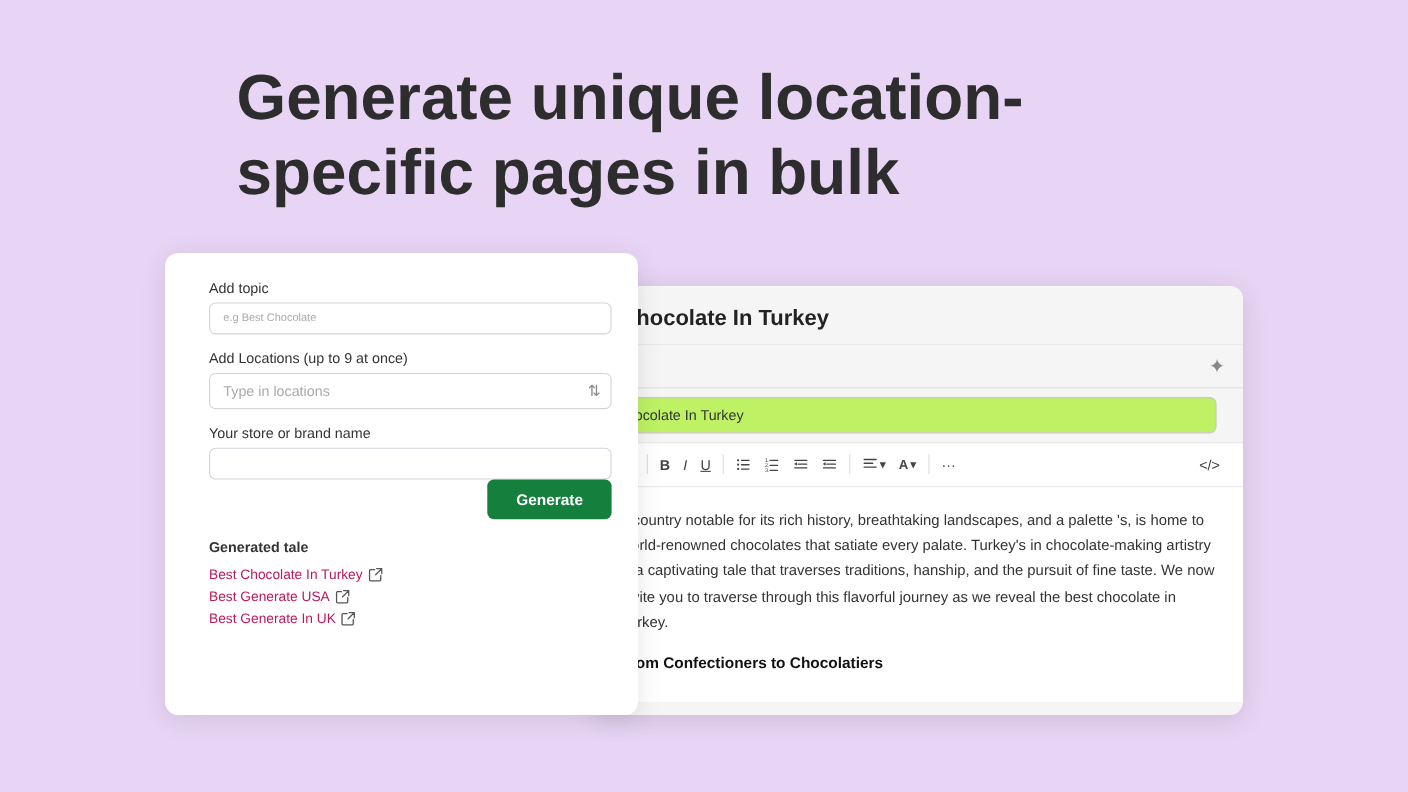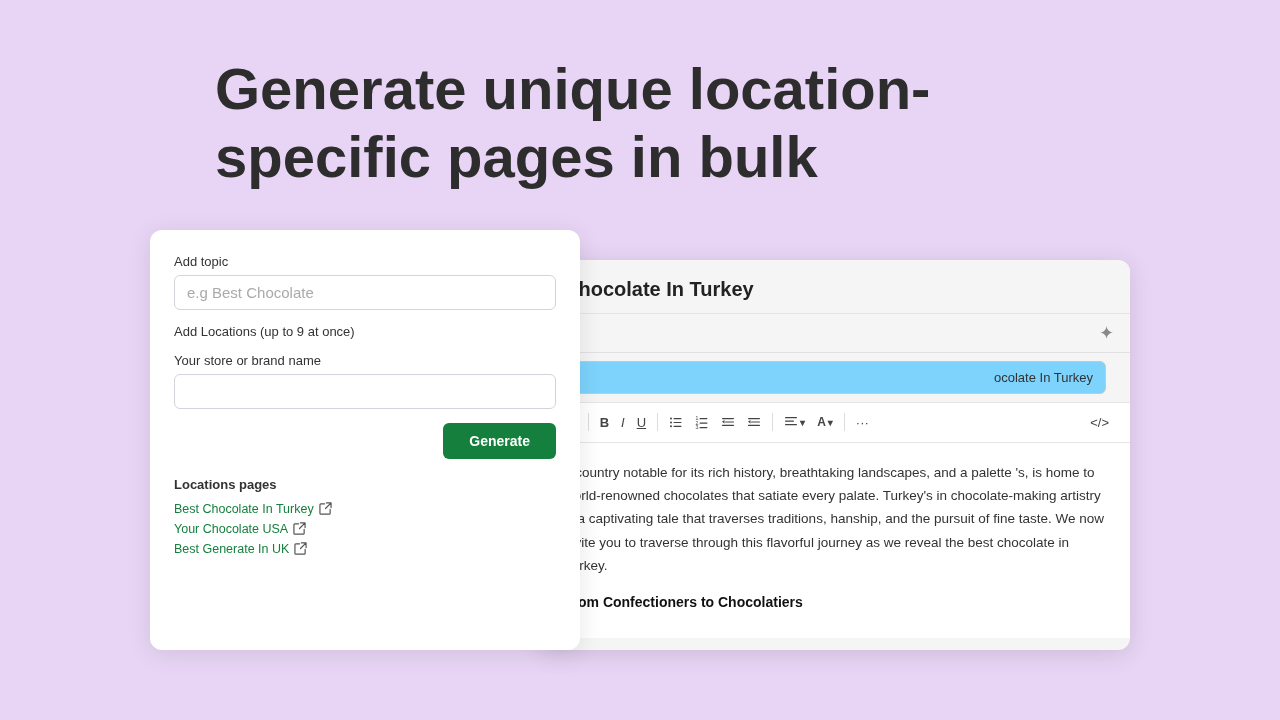--- a/index.html
+++ b/index.html
@@ -31,21 +31,21 @@
       position: relative;
       margin-top: 38px;
       width: 980px;
       height: 420px;
     }
 
     
     .form-panel {
       background: #ffffff;
       border-radius: 12px;
-      padding: 24px 24px 28px 24px;
+      padding: 24px 24px 28px 40px;
       width: 430px;
       box-shadow: 0 4px 24px rgba(0,0,0,0.10);
       position: relative;
       z-index: 2;
       flex-shrink: 0;
     }
 
     .form-group {
       margin-bottom: 14px;
     }
@@ -56,21 +56,21 @@
       color: #333;
       margin-bottom: 6px;
       display: block;
     }
 
     .form-input {
       width: 100%;
       border: 1.5px solid #d1d5db;
       border-radius: 6px;
       padding: 8px 12px;
-      font-size: 15px;
+      font-size: 10px;
       color: #666;
       outline: none;
       background: #fff;
     }
 
     .form-input::placeholder {
       color: #aaa;
     }
 
     .location-select-wrapper {
@@ -94,21 +94,21 @@
       right: 10px;
       top: 50%;
       transform: translateY(-50%);
       color: #888;
       pointer-events: none;
       font-size: 14px;
     }
 
     .form-row {
       display: flex;
-      margin-bottom: 14px;
+      margin-bottom: 0;
     }
 
     .form-row .form-group {
       flex: 1;
       margin-bottom: 0;
     }
 
     .generate-row {
       display: flex;
       justify-content: flex-end;
@@ -128,24 +128,24 @@
 
     .generated-pages-title {
       font-size: 13px;
       font-weight: 700;
       color: #333;
       margin-bottom: 10px;
     }
 
     .page-link {
       display: flex;
-      align-items: flex-start;
+      align-items: flex-end;
       gap: 5px;
       font-size: 12.5px;
-      color: #15803d;
+      color: #be185d;
       margin-bottom: 6px;
     }
 
     .external-icon {
       display: inline-block;
       width: 13px;
       height: 13px;
       color: #666;
     }
 
@@ -190,24 +190,23 @@
       cursor: pointer;
     }
 
     .editor-meta-input {
       width: calc(100% - 48px);
       border: 1.5px solid #c8c8c8;
       border-radius: 6px;
       padding: 8px 12px;
       font-size: 13px;
       color: #333;
-      background: #7dd3fc;
+      background: #bef264;
       margin: 8px 24px;
       outline: none;
-      text-align: right;
     }
 
     .editor-toolbar {
       display: flex;
       align-items: center;
       padding: 8px 16px;
       background: #fff;
       border-top: 1px solid #e5e5e5;
       border-bottom: 1px solid #e5e5e5;
       gap: 2px;
@@ -283,44 +282,50 @@
 
   <div class="form-panel">
 
     <div class="form-group">
       <label class="form-label">Add topic</label>
       <input class="form-input" type="text" placeholder="e.g Best Chocolate" style="">
     </div>
 
     <div class="form-group">
       <label class="form-label">Add Locations (up to 9 at once)</label>
+      <div class="location-select-wrapper">
+        <select class="location-select">
+          <option>Type in locations</option>
+        </select>
+        <span class="select-arrow">⇅</span>
+      </div>
     </div>
 
     <div class="form-row">
       <div class="form-group">
         <label class="form-label">Your store or brand name</label>
         <input class="form-input" type="text" style="">
       </div>
     </div>
 
     <div class="generate-row">
       <button class="generate-btn">Generate</button>
     </div>
 
-    <div class="generated-pages-title">Locations pages</div>
+    <div class="generated-pages-title">Generated tale</div>
 
     <div class="page-link">
       <span>Best Chocolate In Turkey</span>
       <svg class="external-icon" viewBox="0 0 14 14" fill="none" xmlns="http://www.w3.org/2000/svg">
         <path d="M6 2H2a1 1 0 0 0-1 1v9a1 1 0 0 0 1 1h9a1 1 0 0 0 1-1V8" stroke="#555" stroke-width="1.3" stroke-linecap="round"></path>
         <path d="M8 1h5v5M13 1L7 7" stroke="#555" stroke-width="1.3" stroke-linecap="round" stroke-linejoin="round"></path>
       </svg>
     </div>
     <div class="page-link">
-      <span>Your Chocolate USA</span>
+      <span>Best Generate USA</span>
       <svg class="external-icon" viewBox="0 0 14 14" fill="none" xmlns="http://www.w3.org/2000/svg">
         <path d="M6 2H2a1 1 0 0 0-1 1v9a1 1 0 0 0 1 1h9a1 1 0 0 0 1-1V8" stroke="#555" stroke-width="1.3" stroke-linecap="round"></path>
         <path d="M8 1h5v5M13 1L7 7" stroke="#555" stroke-width="1.3" stroke-linecap="round" stroke-linejoin="round"></path>
       </svg>
     </div>
     <div class="page-link">
       <span>Best Generate In UK</span>
       <svg class="external-icon" viewBox="0 0 14 14" fill="none" xmlns="http://www.w3.org/2000/svg">
         <path d="M6 2H2a1 1 0 0 0-1 1v9a1 1 0 0 0 1 1h9a1 1 0 0 0 1-1V8" stroke="#555" stroke-width="1.3" stroke-linecap="round"></path>
         <path d="M8 1h5v5M13 1L7 7" stroke="#555" stroke-width="1.3" stroke-linecap="round" stroke-linejoin="round"></path>

